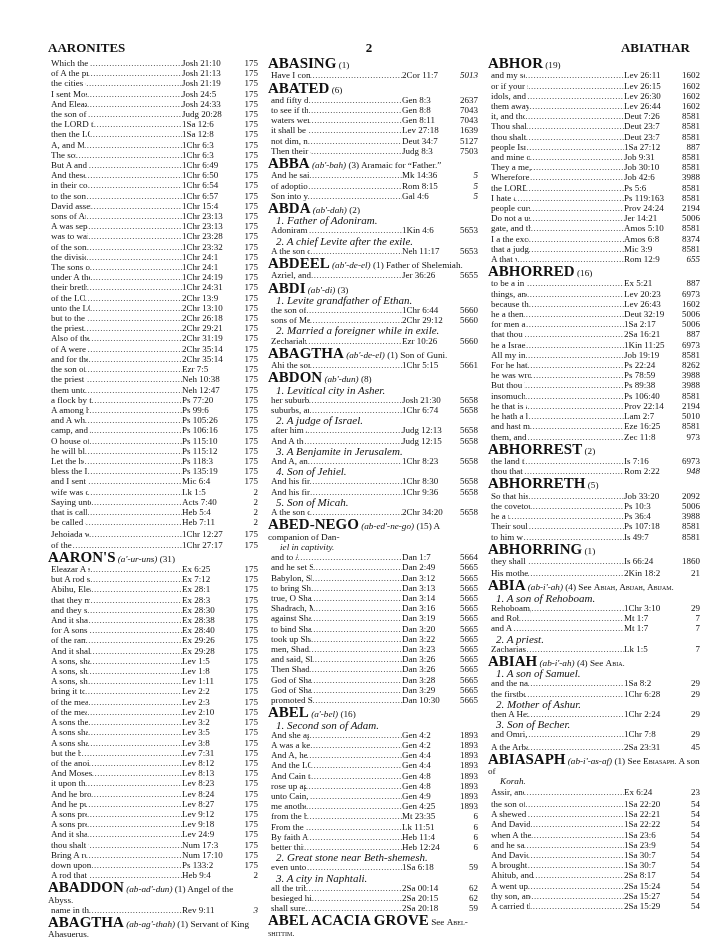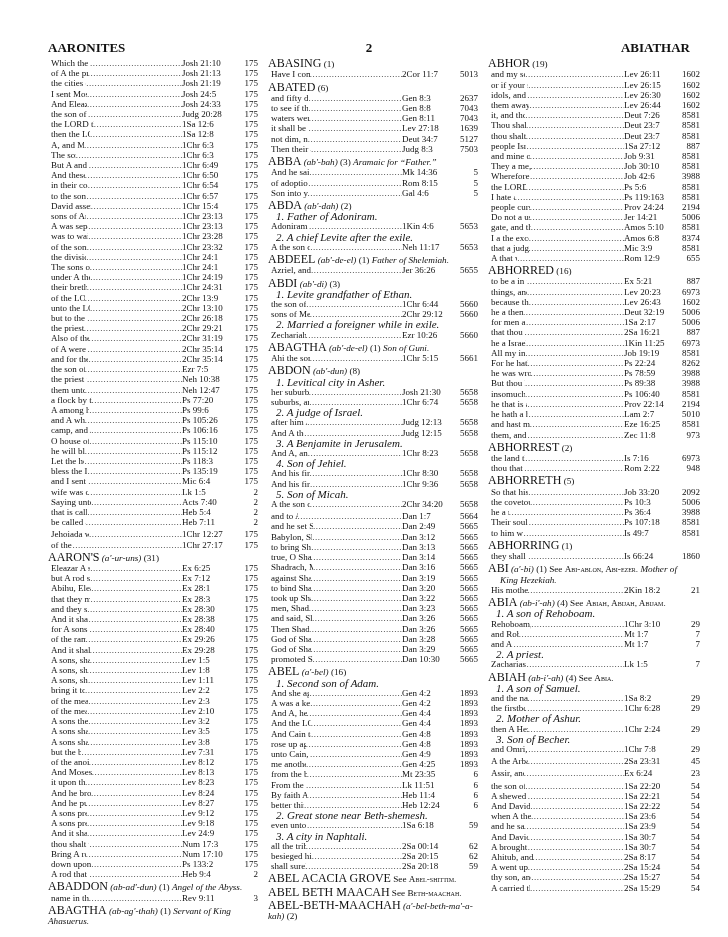--- a/index.html
+++ b/index.html
@@ -10,32 +10,32 @@
   .hdr-left { left: 0; }
   .hdr-num { left: 50%; transform: translateX(-50%); }
   .hdr-right { right: 0; }
   .columns { position: absolute; top: 58px; left: 48px; width: 652px; }
   .col { position: absolute; top: 0; width: 210px; }
   .col-1 { left: 0; }
   .col-2 { left: 220px; }
   .col-3 { left: 440px; width: 212px; }
   .entry { margin: 0 0 2px 0; }
   .head { font-size: 9.2px; line-height: 10.3px; padding-left: 0; text-indent: 0; }
-  .head .hw { font-weight: normal; font-size: 12px; }
+  .head .hw { font-weight: bold; font-size: 15px; }
   .head .pr { font-style: italic; margin-top: 23px; }
-  .head .def { font-style: italic; }
+  .head .def { }
   .head .wrap { padding-left: 12px; display: block; font-style: italic; }
   .sub { font-style: italic; font-size: 11px; line-height: 10.2px; padding-left: 8px; }
   .line { display: flex; font-size: 9px; line-height: 10.2px; white-space: nowrap; }
   .line .txt { flex: 0 1 auto; overflow: hidden; }
   .line .dots { flex: 1 1 auto; overflow: hidden; }
   .line .dots::after { content: "........................................................................................................"; letter-spacing: 0.5px; }
   .line .ref { flex: 0 0 50px; }
   .line .num { flex: 0 0 26px; text-align: right; }
-  .line .num.it { }
+  .line .num.it { font-style: italic; }
   .col .line { padding-left: 3px; }
   .sc { font-variant: small-caps; }
 </style>
 </head>
 <body>
 
 <div class="page-header">
   <span class="hdr-left">AARONITES</span>
   <span class="hdr-num">2</span>
   <span class="hdr-right">ABIATHAR</span>
@@ -715,20 +715,21 @@
         </div>
         <div class="sub">5. Son of Micah.</div>
         <div class="line">
           <span class="txt">A the son of Micah, and Shaphan</span>
           <span class="dots"></span>
           <span class="ref">2Chr 34:20</span>
           <span class="num">5658</span>
         </div>
       </div>
       <div class="entry">
+        <div class="head"><span class="hw">ABED-NEGO</span> <span class="pr">(ab-ed'-ne-go)</span> <span class="cnt">(15)</span> <span class="def">A companion of Dan-</span><span class="wrap">iel in captivity.</span></div>
         <div class="line">
           <span class="txt">and to Azariah, of A</span>
           <span class="dots"></span>
           <span class="ref">Dan 1:7</span>
           <span class="num">5664</span>
         </div>
         <div class="line">
           <span class="txt">and he set Shadrach, Meshach, and A</span>
           <span class="dots"></span>
           <span class="ref">Dan 2:49</span>
@@ -1193,21 +1194,20 @@
       <div class="entry">
         <div class="head"><span class="hw">ABHORRING</span> <span class="cnt">(1)</span></div>
         <div class="line">
           <span class="txt">they shall be an a unto all flesh</span>
           <span class="dots"></span>
           <span class="ref">Is 66:24</span>
           <span class="num">1860</span>
         </div>
       </div>
       <div class="entry">
-        <div class="head"><span class="hw">ABI</span> <span class="pr">(a'-bi)</span> <span class="cnt">(1)</span> <span class="see">See</span> <span class="sc">Abi-ablon, Abi-ezer.</span> <span class="def">Mother of</span><span class="wrap">King Hezekiah.</span></div>
         <div class="line">
           <span class="txt">His mother's name also was A</span>
           <span class="dots"></span>
           <span class="ref">2Kin 18:2</span>
           <span class="num">21</span>
         </div>
       </div>
       <div class="entry">
         <div class="head"><span class="hw">ABIA</span> <span class="pr">(ab-i'-ah)</span> <span class="cnt">(4)</span> <span class="see">See</span> <span class="sc">Abiah, Abijah, Abijam.</span></div>
         <div class="sub">1. A son of Rehoboam.</div>
@@ -1269,20 +1269,21 @@
       </div>
       <div class="entry">
         <div class="line">
           <span class="txt">A the Arbathite, Azmaveth the</span>
           <span class="dots"></span>
           <span class="ref">2Sa 23:31</span>
           <span class="num">45</span>
         </div>
       </div>
       <div class="entry">
+        <div class="head"><span class="hw">ABIASAPH</span> <span class="pr">(ab-i'-as-af)</span> <span class="cnt">(1)</span> <span class="see">See</span> <span class="sc">Ebiasaph.</span> <span class="def">A son of</span><span class="wrap">Korah.</span></div>
         <div class="line">
           <span class="txt">Assir, and Elkanah, and A</span>
           <span class="dots"></span>
           <span class="ref">Ex 6:24</span>
           <span class="num">23</span>
         </div>
       </div>
       <div class="entry">
         <div class="line">
           <span class="txt">the son of Ahitub, named A</span>

